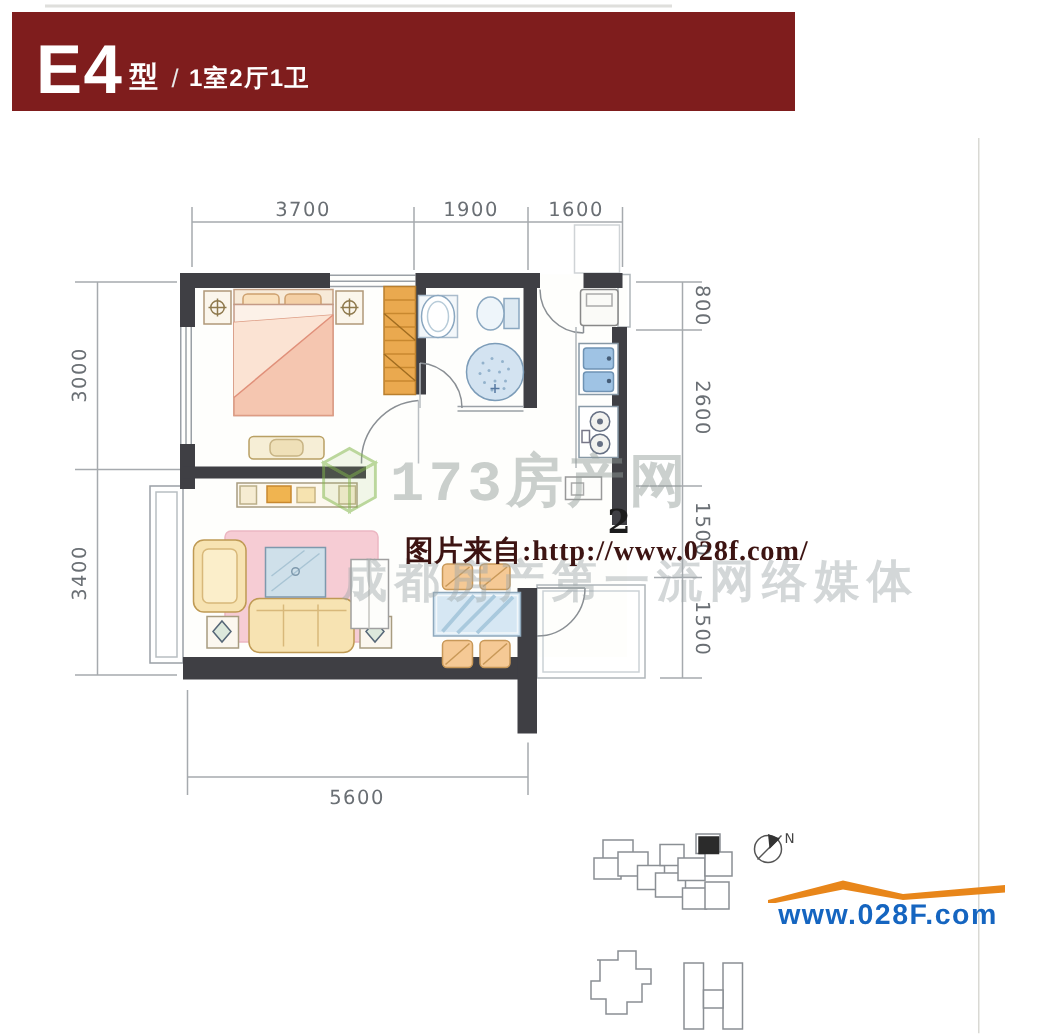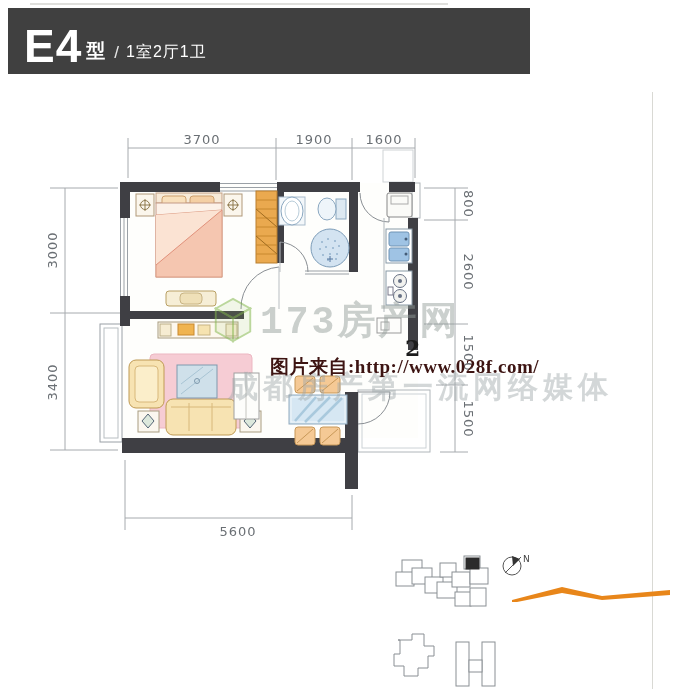--- a/index.html
+++ b/index.html
@@ -1,25 +1,25 @@
 <!DOCTYPE html>
 <html><head>
 <meta charset="utf-8">
 <style>
   html,body{margin:0;padding:0;background:#ffffff;}
   body{width:700px;height:689px;position:relative;overflow:hidden;
        font-family:"Liberation Sans","DejaVu Sans",sans-serif;}
   
   .header-bar{position:absolute;left:8px;top:8px;width:522px;height:66px;
-      background:#404040;color:#fff;display:flex;align-items:flex-end;
+      background:#7f1d1d;color:#fff;display:flex;align-items:flex-end;
       padding:0 16px 7px 16px;box-sizing:border-box;}
   .unit-code{font-size:46px;font-weight:900;line-height:0.9;letter-spacing:1px;}
   .unit-suffix{font-size:19px;font-weight:700;margin:0 0 3px 4px;}
   .hdr-sep{font-size:17px;font-weight:400;margin:0 7px 4px 9px;color:#e8e8e8;}
-  .hdr-layout{font-size:16px;font-weight:400;margin-bottom:4px;letter-spacing:1px;}
+  .hdr-layout{font-size:16px;font-weight:700;margin-bottom:4px;letter-spacing:1px;}
   .hdr-spacer{flex:1;}
   .hdr-area{font-size:17px;font-weight:700;margin-bottom:4px;letter-spacing:1px;}
   .hdr-area sup{font-size:11px;}
   
   .scan-line-top{position:absolute;left:30px;top:3px;width:418px;height:2px;
       background:#c9c9c5;opacity:.6;}
   .scan-line-right{position:absolute;left:652px;top:92px;width:1px;height:597px;
       background:#d9d9d4;}
   
   .plan-svg{position:absolute;left:0;top:0;}
@@ -327,13 +327,14 @@
 <div class="wm-slogan">成都房产第一流网络媒体</div>
 
 <div class="wm-sup2">2</div>
 
 <div class="wm-source">图片来自:http://www.028f.com/</div>
 
 <div class="site-logo">
   <svg class="site-logo-swoosh" width="160" height="16" viewBox="0 0 160 16">
     <path d="M0,14 L50,1 L90,10 L158,4 L158,9 L90,14 L50,7 L0,17 Z" fill="#e8861a"></path>
   </svg>
+  <div class="site-logo-url">www.028F.com</div>
 </div>
 
 </body></html>

